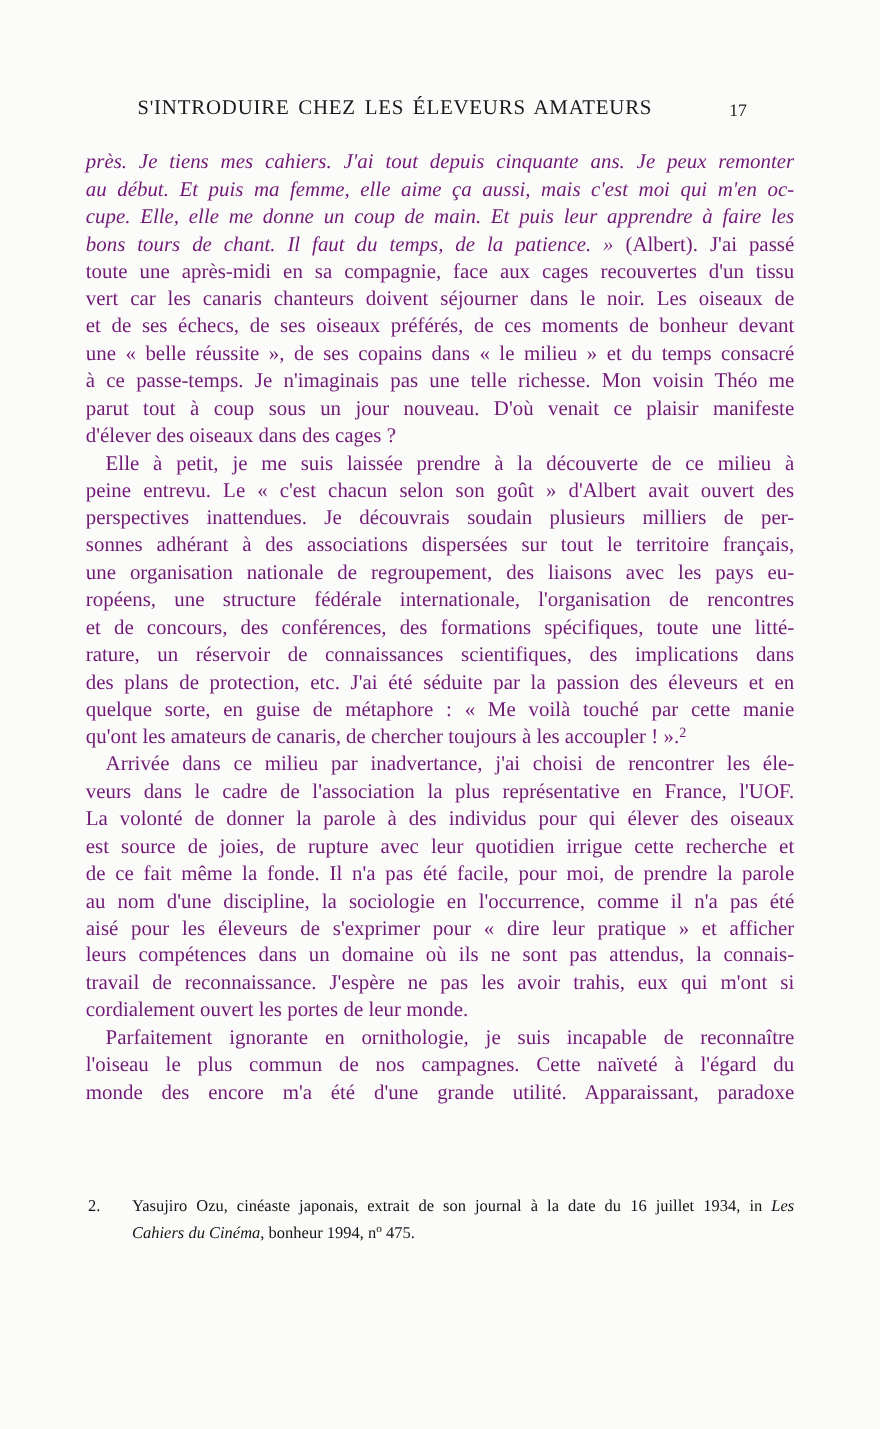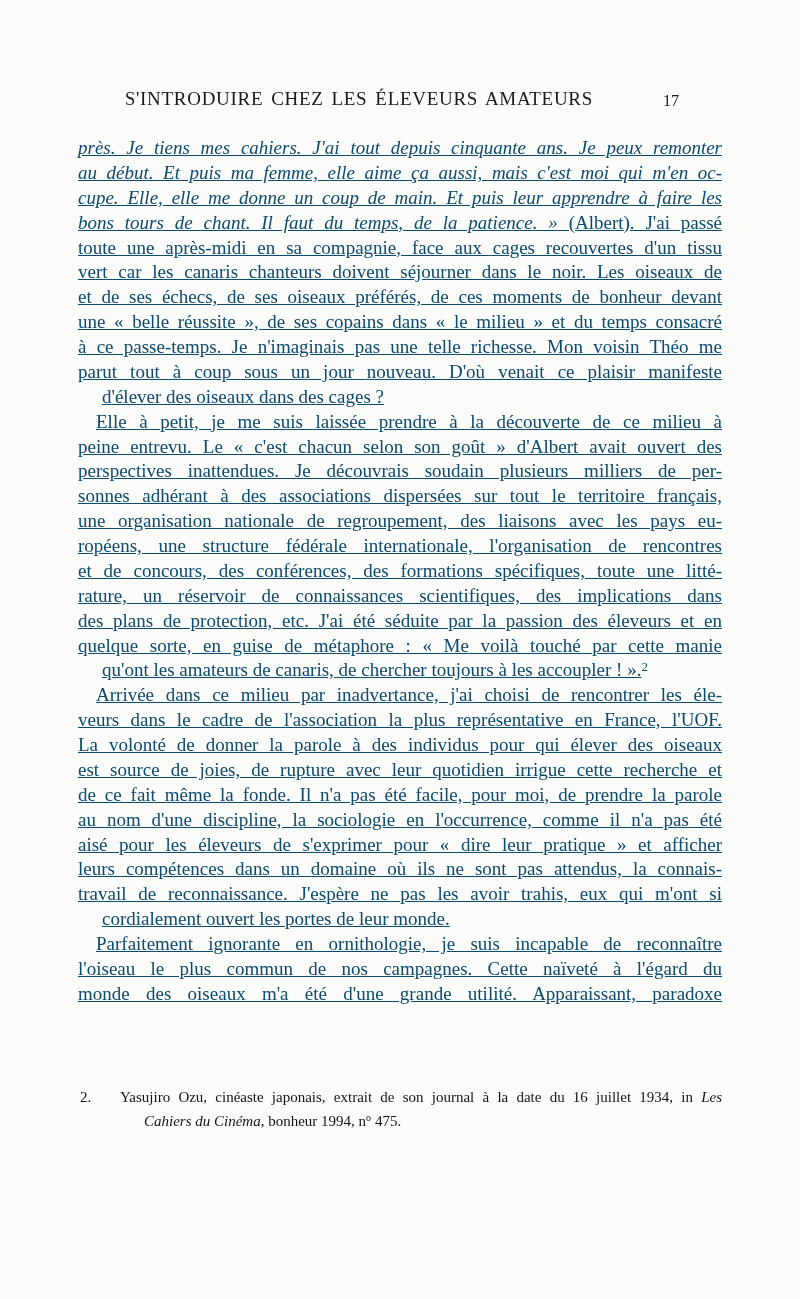--- a/index.html
+++ b/index.html
@@ -23,25 +23,24 @@
   .running-head::first-letter { font-size: 18.5px; }
   .page-number {
     position: absolute; left: 651px; top: 92px;
     font-size: 16px; color: #1a1a1a; margin-left: 12px;
   }
 
   
   .body-text {
     position: absolute; left: 78px; top: 136px; width: 644px;
     font-size: 19px; line-height: 24.88px;
-    color: #0c4a6e;
-    text-decoration: underline;
+    color: #701a75;
   }
   .line { text-align: justify; text-align-last: justify; }
-  .line.end { text-align: left; text-align-last: left; margin-left: 24px; }
+  .line.end { text-align: left; text-align-last: left; }
   .line.ind { text-indent: 18px; }
   .i { font-style: italic; }
   .s { display: inline-block; position: relative; top: -0.42em; font-size: 0.68em; line-height: 0; }
 
   
   .footnote {
     position: absolute; left: 78px; top: 1086px; width: 644px;
     font-size: 15px; line-height: 23.5px; color: #141414;
   }
   .fn-num { position: absolute; left: 2px; top: 0; }
@@ -84,21 +83,21 @@
       <div class="line"><span class="r">La volonté de donner la parole à des individus pour qui élever des oiseaux</span></div>
       <div class="line"><span class="r">est source de joies, de rupture avec leur quotidien irrigue cette recherche et</span></div>
       <div class="line"><span class="r">de ce fait même la fonde. Il n'a pas été facile, pour moi, de prendre la parole</span></div>
       <div class="line"><span class="r">au nom d'une discipline, la sociologie en l'occurrence, comme il n'a pas été</span></div>
       <div class="line"><span class="r">aisé pour les éleveurs de s'exprimer pour « dire leur pratique » et afficher</span></div>
       <div class="line"><span class="r">leurs compétences dans un domaine où ils ne sont pas attendus, la connais-</span></div>
       <div class="line"><span class="r">travail de reconnaissance. J'espère ne pas les avoir trahis, eux qui m'ont si</span></div>
       <div class="line end"><span class="r">cordialement ouvert les portes de leur monde.</span></div>
       <div class="line ind"><span class="r">Parfaitement ignorante en ornithologie, je suis incapable de reconnaître</span></div>
       <div class="line"><span class="r">l'oiseau le plus commun de nos campagnes. Cette naïveté à l'égard du</span></div>
-      <div class="line"><span class="r">monde des oiseaux m'a été d'une grande utilité. Apparaissant, paradoxe</span></div>
+      <div class="line"><span class="r">monde des encore m'a été d'une grande utilité. Apparaissant, paradoxe</span></div>
     </div>
 
   <div class="footnote">
     <span class="fn-num">2.</span>
     <div class="fn-text">
         <div class="line"><span class="r">Yasujiro Ozu, cinéaste japonais, extrait de son journal à la date du 16 juillet 1934, in </span><span class="i">Les</span></div>
         <div class="line end"><span class="i">Cahiers du Cinéma</span><span class="r">, bonheur 1994, n</span><span class="s">o</span><span class="r"> 475.</span></div>
       </div>
   </div>
 

